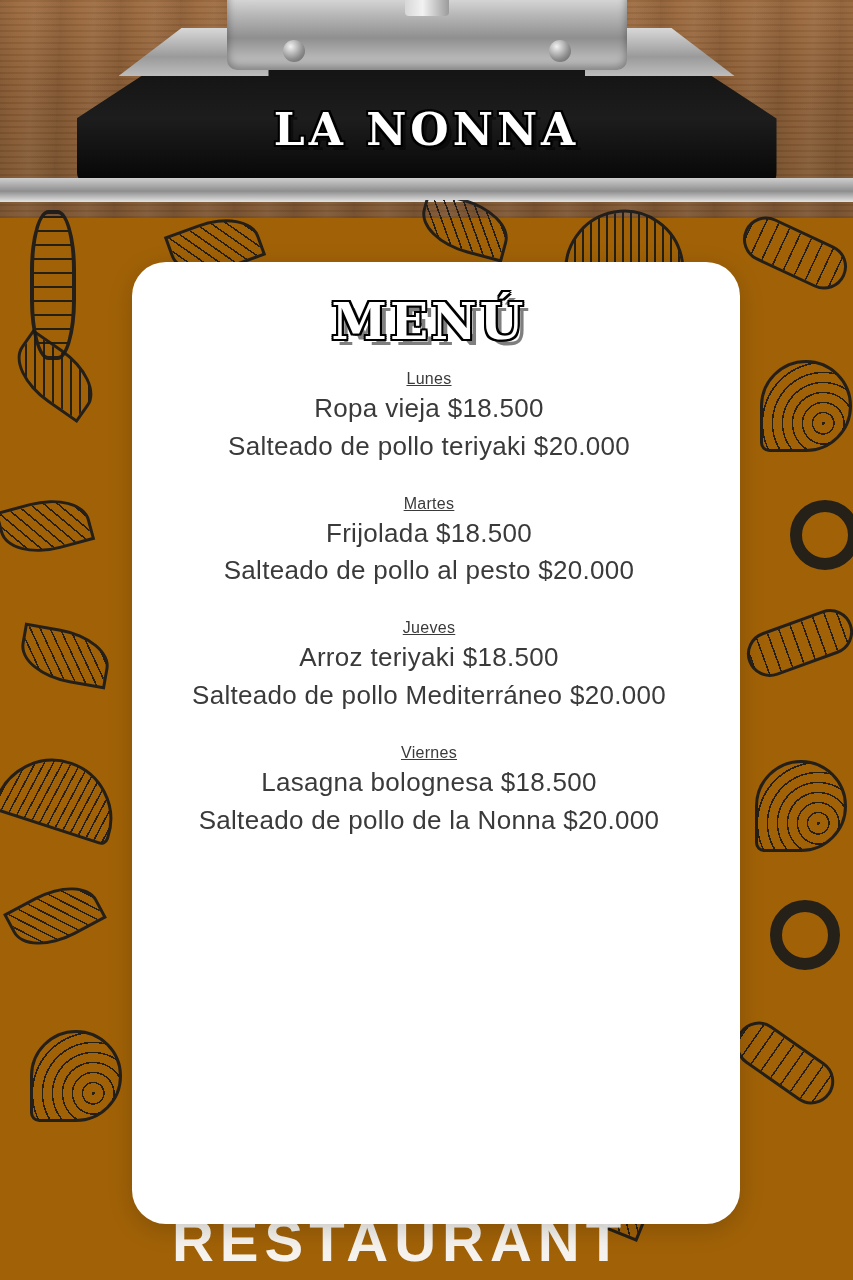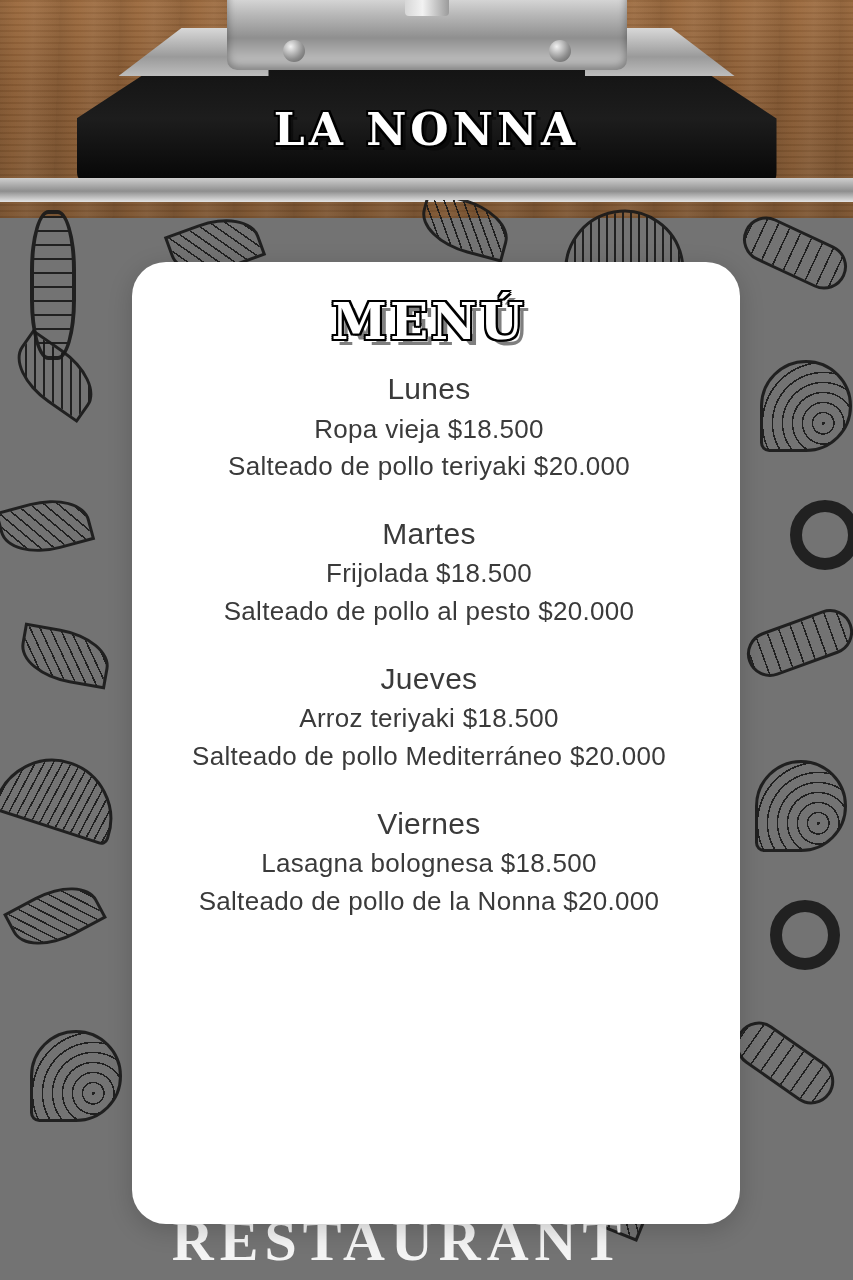--- a/index.html
+++ b/index.html
@@ -7,21 +7,21 @@
     width: 853px;
     height: 1280px;
     overflow: hidden;
     font-family: "Liberation Sans", sans-serif;
   }
 
   .poster {
     position: relative;
     width: 853px;
     height: 1280px;
-    background: #737373;
+    background: #a16207;
     overflow: hidden;
   }
 
   
   .wood {
     position: absolute;
     top: 0; left: 0;
     width: 853px;
     height: 218px;
     background:
@@ -195,42 +195,43 @@
     color: #ffffff;
     margin: 12px 0 16px 0;
     text-shadow:
       2px 0 0 #000, -2px 0 0 #000, 0 2px 0 #000, 0 -2px 0 #000,
       2px 2px 0 #000, -2px -2px 0 #000, 2px -2px 0 #000, -2px 2px 0 #000,
       6px 6px 0 rgba(0,0,0,.5);
   }
 
   .day-block { margin-bottom: 26px; }
   .day-name {
-    font-size: 30px;
+    font-size: 16px;
     color: #3a3a3a;
     line-height: 1.45;
     letter-spacing: .3px;
+    text-decoration: underline;
   }
   .dish {
     font-size: 26px;
     color: #3a3a3a;
     line-height: 1.45;
     letter-spacing: .3px;
     white-space: nowrap;
     text-align: center;
   }
 
   
   .bottom-word {
     position: absolute;
     bottom: 6px;
     left: 0;
     width: 799px;
     text-align: center;
-    font-family: Liberation Serif, serif;
+    font-family: Liberation Sans, sans-serif;
     font-weight: bold;
     font-size: 58px;
     letter-spacing: 6px;
     color: #fbfbfb;
     opacity: .95;
     z-index: 2;
   }
 </style>
 </head>
 <body>

